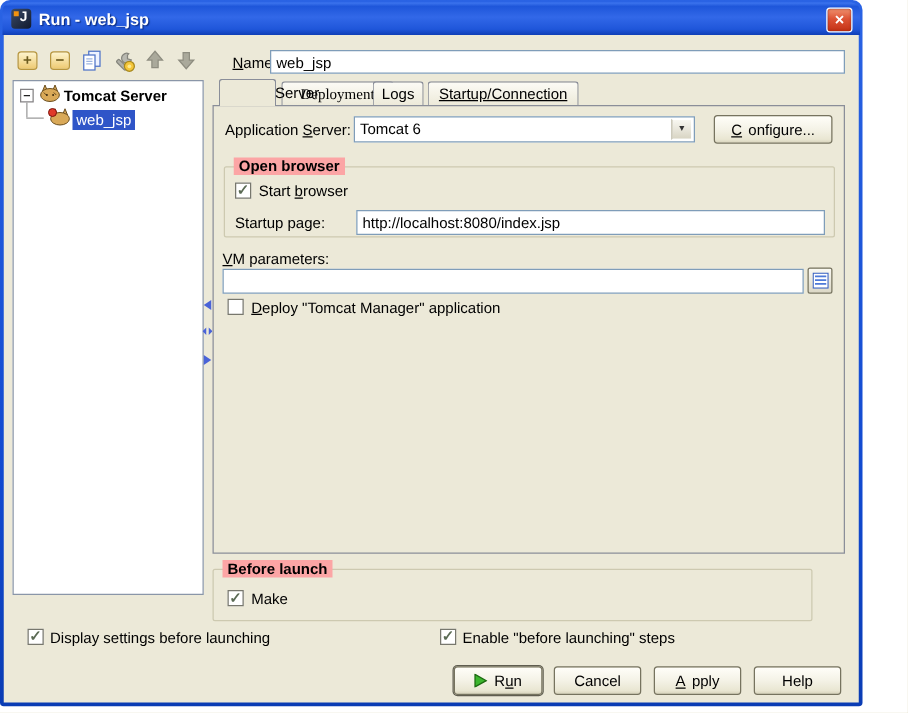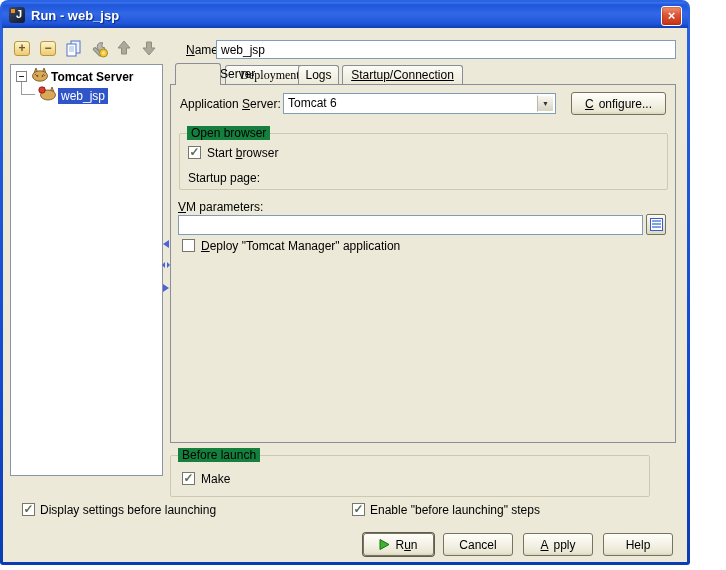--- a/index.html
+++ b/index.html
@@ -54,22 +54,22 @@
     text-align:center; display:flex; align-items:center; justify-content:center; gap:5px;
   }
   .btn.default { box-shadow:0 0 0 1px #5f5d50; }
   .checkbox {
     position:absolute; width:13px; height:13px; background:#fff;
     border:1px solid #77776d; font-size:12px; font-weight:bold; color:#5b6b54;
     line-height:11px; text-align:center;
   }
   .groupbox { position:absolute; border:1px solid #cdc9b0; border-radius:2px; }
   .groupbox .gb-title {
-    position:absolute; top:-8px; left:7px; background:#15803d; padding:0 4px;
-    font-size:12px; white-space:nowrap;
+    position:absolute; top:-8px; left:7px; background:#fca5a5; padding:0 4px;
+    font-size:12px; white-space:nowrap;font-weight:bold;
   }
   u { text-decoration:underline; }
   
   .tb-sq {
     position:absolute; width:16px; height:15px; top:41px; border:1px solid #b8963e; border-radius:3px;
     background:linear-gradient(180deg,#fdf4cd 0%,#eeca72 100%);
     color:#6b5a1e; font-weight:bold; font-size:12px; line-height:13px; text-align:center;
   }
   .tb-ico { position:absolute; top:40px; width:18px; height:17px; }
   
@@ -221,20 +221,21 @@
     <span class="drop">▼</span>
   </div>
   <button class="btn" style="left:571px; top:92px; width:95px; height:23px; z-index:2;"><u>C</u>onfigure...</button>
 
   <div class="groupbox" style="left:179px; top:133px; width:489px; height:57px; z-index:2;">
     <span class="gb-title">Open browser</span>
   </div>
   <span class="checkbox" style="left:188px; top:146px; z-index:2;">✓</span>
   <span class="txt" style="left:207px; top:146px; z-index:2;">Start <u>b</u>rowser</span>
   <span class="txt" style="left:188px; top:171px; z-index:2;">Startup page:</span>
+  <input class="field" style="left: 285px; top: 168px; width: 375px; height: 20px; z-index: 2;" value="http://localhost:8080/index.jsp">
 
   <span class="txt" style="left:178px; top:200px; z-index:2;"><u>V</u>M parameters:</span>
   <input class="field" style="left: 178px; top: 215px; width: 465px; height: 20px; z-index: 2;" value="">
   <span class="vm-btn" style="z-index:2;">
     <svg width="13" height="13" viewBox="0 0 13 13">
       <rect x="0.5" y="0.5" width="12" height="12" fill="#fff" stroke="#365fc0"></rect>
       <line x1="2" y1="3" x2="11" y2="3" stroke="#4d79d8" stroke-width="1.4"></line>
       <line x1="2" y1="6" x2="11" y2="6" stroke="#4d79d8" stroke-width="1.4"></line>
       <line x1="2" y1="9" x2="11" y2="9" stroke="#4d79d8" stroke-width="1.4"></line>
     </svg>

